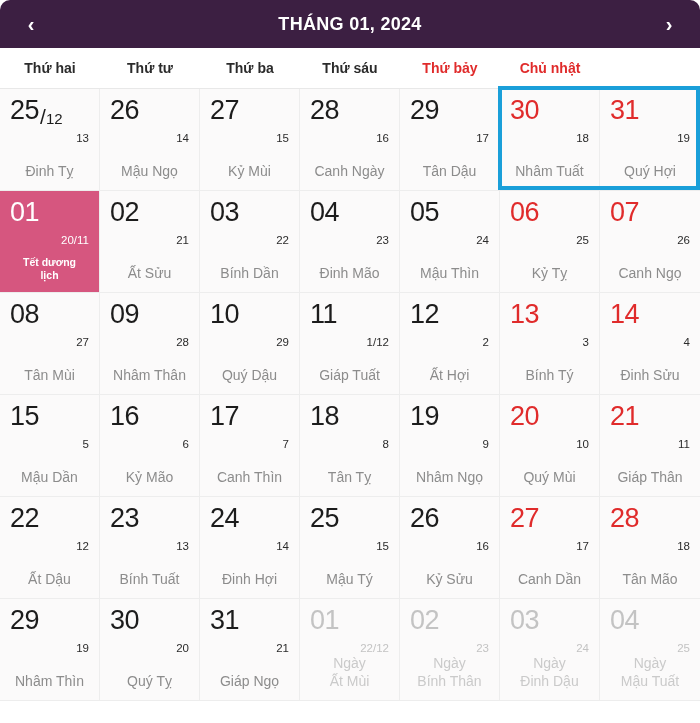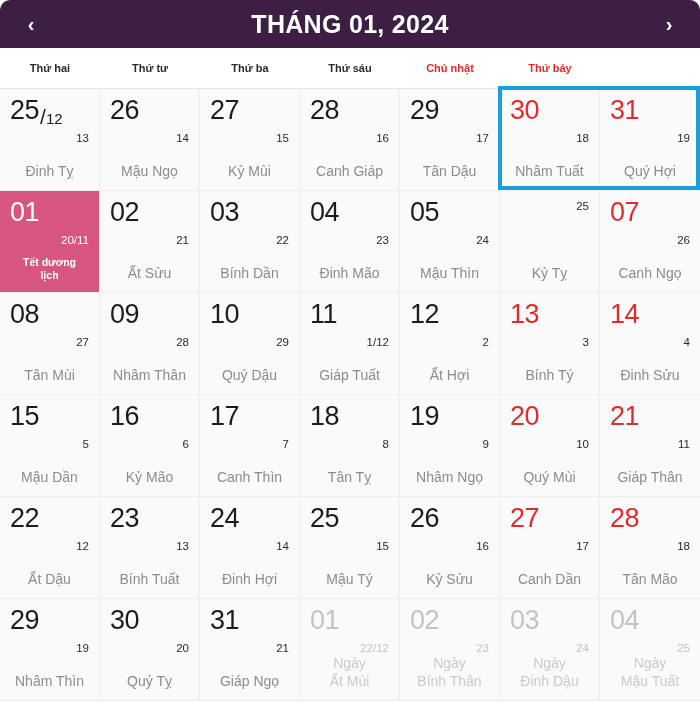--- a/index.html
+++ b/index.html
@@ -42,38 +42,38 @@
     font-weight: 700;
     line-height: 1;
     cursor: pointer;
     user-select: none;
   }
 
   .cal-title {
     flex: 1;
     text-align: center;
     color: #ffffff;
-    font-size: 25px;
+    font-size: 18px;
     font-weight: 700;
     letter-spacing: 0.3px;
   }
 
   
   .weekday-row {
     display: grid;
     grid-template-columns: repeat(7, 1fr);
     height: 40px;
     background: #ffffff;
   }
 
   .weekday-cell {
     display: flex;
     align-items: center;
     justify-content: center;
-    font-size: 11px;
+    font-size: 14px;
     font-weight: 700;
     color: #2b2b2b;
   }
 
   .weekday-cell.weekend { color: #e02b2b; }
 
   
   .day-grid {
     display: grid;
     grid-template-columns: repeat(7, 1fr);
@@ -181,22 +181,22 @@
     <div class="nav-arrow">‹</div>
     <div class="cal-title">THÁNG 01, 2024</div>
     <div class="nav-arrow">›</div>
   </div>
 
   <div class="weekday-row" id="weekday-row">
       <div class="weekday-cell">Thứ hai</div>
       <div class="weekday-cell">Thứ tư</div>
       <div class="weekday-cell">Thứ ba</div>
       <div class="weekday-cell">Thứ sáu</div>
+      <div class="weekday-cell weekend">Thứ bảy</div>
       <div class="weekday-cell weekend">Chủ nhật</div>
-      <div class="weekday-cell weekend">Thứ bảy</div>
     </div>
 
   <div class="day-grid" id="day-grid">
       <div class="day-cell">
         <div class="solar-line">
           <span class="solar-num">25</span>
           <span class="solar-month">12</span>
         </div>
         <div class="lunar-num">13</div>
         <div class="can-chi">Đinh Tỵ</div>
@@ -213,21 +213,21 @@
           <span class="solar-num">27</span>
         </div>
         <div class="lunar-num">15</div>
         <div class="can-chi">Kỷ Mùi</div>
       </div>
       <div class="day-cell">
         <div class="solar-line">
           <span class="solar-num">28</span>
         </div>
         <div class="lunar-num">16</div>
-        <div class="can-chi">Canh Giáp</div>
+        <div class="can-chi">Canh Ngày</div>
       </div>
       <div class="day-cell">
         <div class="solar-line">
           <span class="solar-num">29</span>
         </div>
         <div class="lunar-num">17</div>
         <div class="can-chi">Tân Dậu</div>
       </div>
       <div class="day-cell weekend">
         <div class="solar-line">
@@ -273,20 +273,23 @@
         <div class="can-chi">Đinh Mão</div>
       </div>
       <div class="day-cell">
         <div class="solar-line">
           <span class="solar-num">05</span>
         </div>
         <div class="lunar-num">24</div>
         <div class="can-chi">Mậu Thìn</div>
       </div>
       <div class="day-cell weekend">
+        <div class="solar-line">
+          <span class="solar-num">06</span>
+        </div>
         <div class="lunar-num">25</div>
         <div class="can-chi">Kỷ Tỵ</div>
       </div>
       <div class="day-cell weekend">
         <div class="solar-line">
           <span class="solar-num">07</span>
         </div>
         <div class="lunar-num">26</div>
         <div class="can-chi">Canh Ngọ</div>
       </div>

